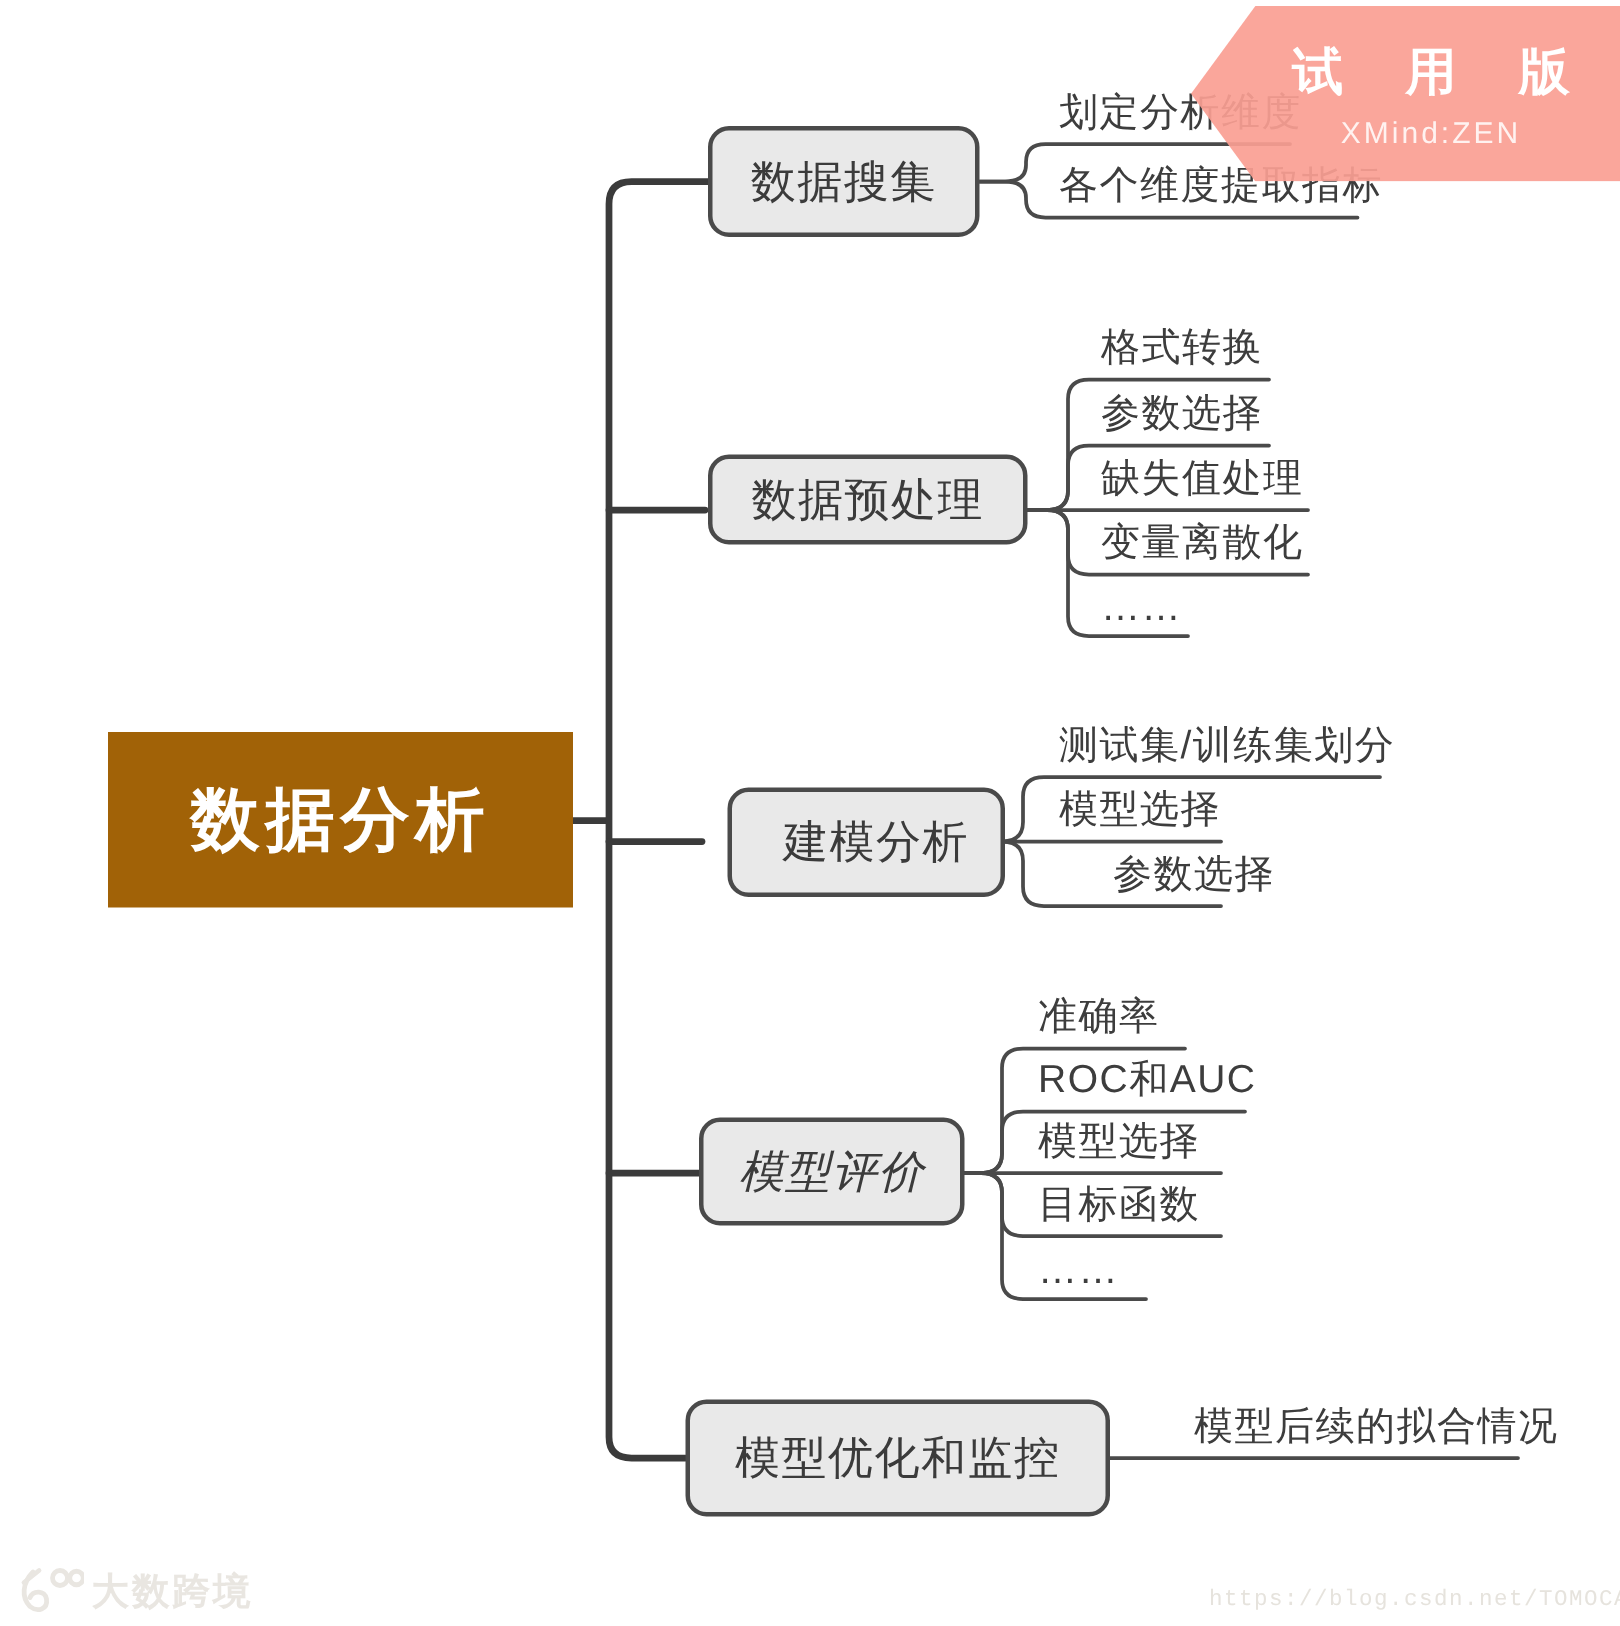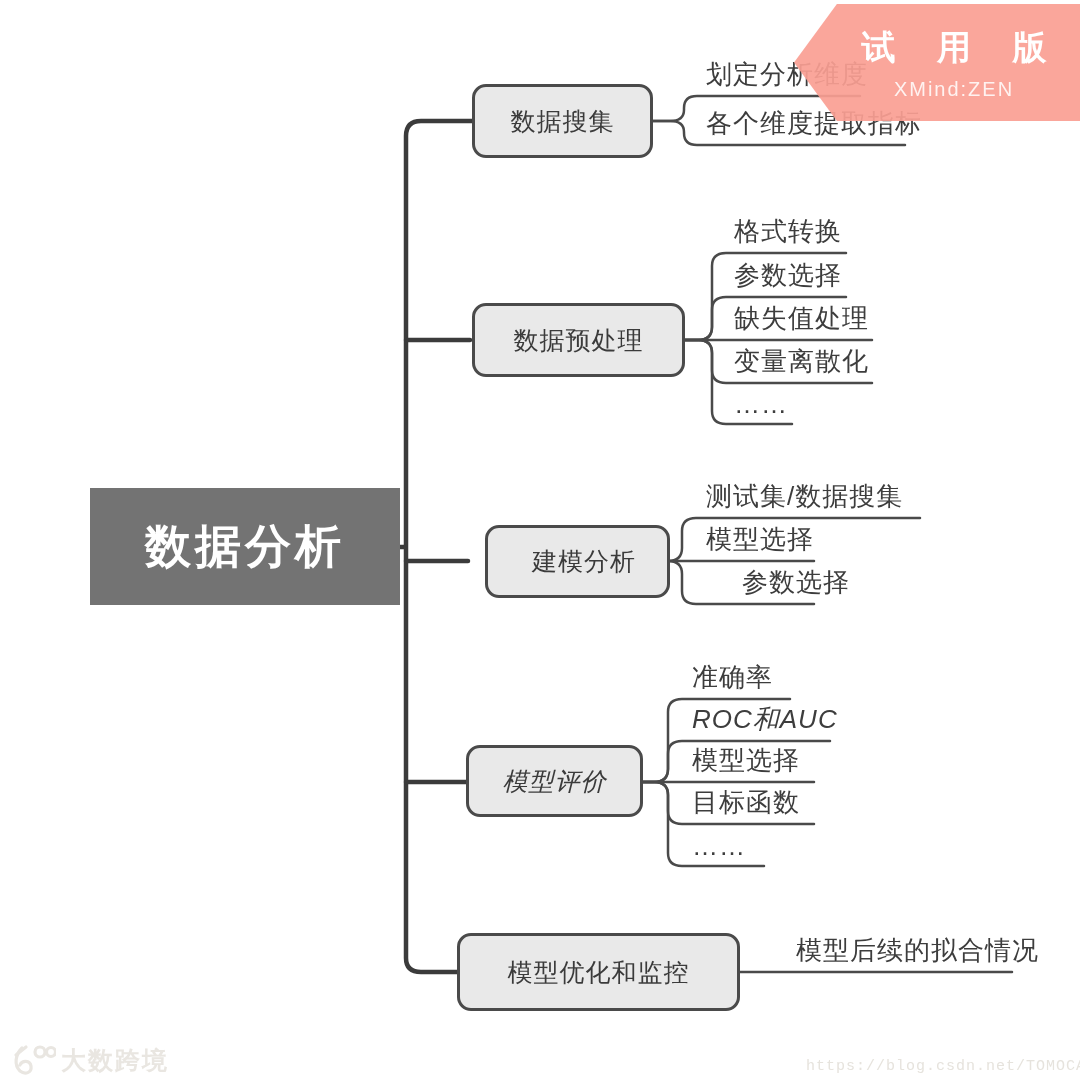--- a/index.html
+++ b/index.html
@@ -1,23 +1,23 @@
 <!DOCTYPE html>
 <html><head>
 <meta charset="utf-8">
 <style>
   html,body{margin:0;padding:0;background:#fff;}
   .canvas{position:relative;width:1080px;height:1084px;background:#ffffff;overflow:hidden;
           font-family:"Liberation Sans","DejaVu Sans",sans-serif;}
   svg.wires{position:absolute;left:0;top:0;width:1080px;height:1084px;}
-  .root{position:absolute;left:72px;top:488px;width:310px;height:117px;background:#737373;
+  .root{position:absolute;left:72px;top:488px;width:310px;height:117px;background:#a16207;
         display:flex;align-items:center;justify-content:center;color:#ffffff;
-        font-size:46px;font-weight:bold;letter-spacing:4px;margin-left:18px;}
+        font-size:46px;font-weight:bold;letter-spacing:4px;}
   .topic{position:absolute;background:#E9E9E9;border:3px solid #4A4A4A;border-radius:14px;
-         display:flex;align-items:center;justify-content:center;font-size:25px;color:#3B3B3B;
+         display:flex;align-items:center;justify-content:center;font-size:30px;color:#3B3B3B;
          box-sizing:border-box;letter-spacing:1px;}
   .child{position:absolute;font-size:26px;color:#3D3D3D;white-space:nowrap;letter-spacing:1px;}
   .ribbon{position:absolute;left:794px;top:4px;width:286px;height:117px;
           background:rgba(250,158,146,0.92);
           clip-path:polygon(15% 0,100% 0,100% 100%,15% 100%,0 50%);
           display:flex;flex-direction:column;align-items:center;justify-content:center;
           color:#fff;padding-left:34px;box-sizing:border-box;}
   .ribbon .t1{font-size:34px;font-weight:bold;letter-spacing:16px;text-indent:16px;}
   .ribbon .t2{font-size:20px;letter-spacing:2px;color:rgba(255,255,255,0.85);margin-top:7px;}
   .wm-left{position:absolute;left:12px;bottom:7px;display:flex;align-items:flex-end;gap:5px;
@@ -60,40 +60,40 @@
       <path d="M643,782 H654 Q668,782 668,795 L668,811 Q668,824 682,824 H814"></path>
       <path d="M643,782 H654 Q668,782 668,795 L668,853 Q668,866 682,866 H764"></path>
 
       <path d="M740,972 H1012"></path>
     </g>
   </svg>
 
   <div class="root">数据分析</div>
 
   <div class="topic" style="left:472px;top:84px;width:181px;height:74px;">数据搜集</div>
-  <div class="topic" style="left:472px;top:303px;width:213px;height:74px;text-align:center;">数据预处理</div>
+  <div class="topic" style="left:472px;top:303px;width:213px;height:60px;text-align:center;">数据预处理</div>
   <div class="topic" style="left:485px;top:525px;width:185px;height:73px;padding-left:13px;">建模分析</div>
   <div class="topic" style="left:466px;top:745px;width:177px;height:72px;font-style:italic;">模型评价</div>
   <div class="topic" style="left:457px;top:933px;width:283px;height:78px;">模型优化和监控</div>
 
   <span class="child" style="left:706px;bottom:992px;">划定分析维度</span>
   <span class="child" style="left:706px;bottom:943px;">各个维度提取指标</span>
 
   <span class="child" style="left:734px;bottom:835px;">格式转换</span>
   <span class="child" style="left:734px;bottom:791px;">参数选择</span>
   <span class="child" style="left:734px;bottom:748px;">缺失值处理</span>
   <span class="child" style="left:734px;bottom:705px;">变量离散化</span>
   <span class="child" style="left:734px;bottom:664px;">……</span>
 
-  <span class="child" style="left:706px;bottom:570px;">测试集/数据搜集</span>
+  <span class="child" style="left:706px;bottom:570px;">测试集/训练集划分</span>
   <span class="child" style="left:706px;bottom:527px;">模型选择</span>
   <span class="child" style="left:742px;bottom:484px;">参数选择</span>
 
   <span class="child" style="left:692px;bottom:389px;">准确率</span>
-  <span class="child" style="left:692px;bottom:347px;font-style:italic;">ROC和AUC</span>
+  <span class="child" style="left:692px;bottom:347px;">ROC和AUC</span>
   <span class="child" style="left:692px;bottom:306px;">模型选择</span>
   <span class="child" style="left:692px;bottom:264px;">目标函数</span>
   <span class="child" style="left:692px;bottom:222px;">……</span>
 
   <span class="child" style="left:796px;bottom:116px;">模型后续的拟合情况</span>
 
   <div class="ribbon">
     <span class="t1">试 用 版</span>
     <span class="t2">XMind:ZEN</span>
   </div>

